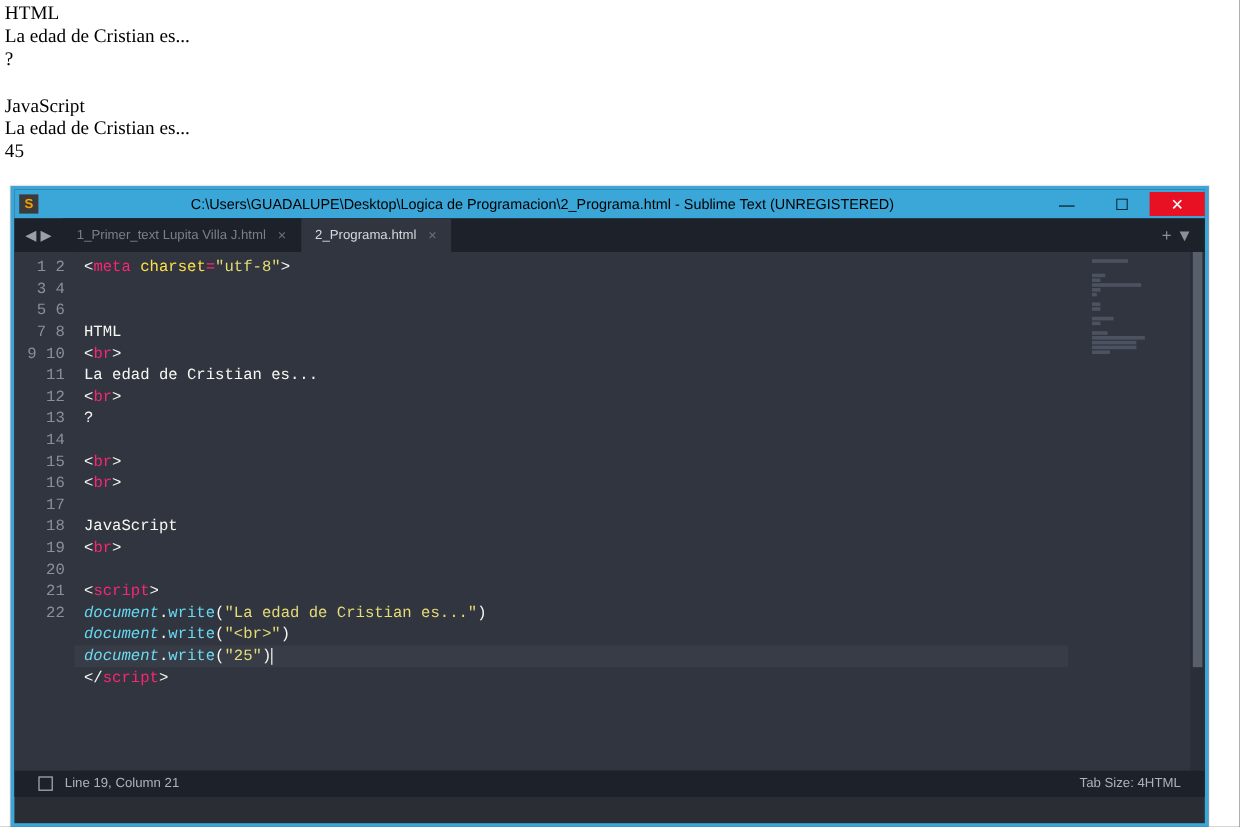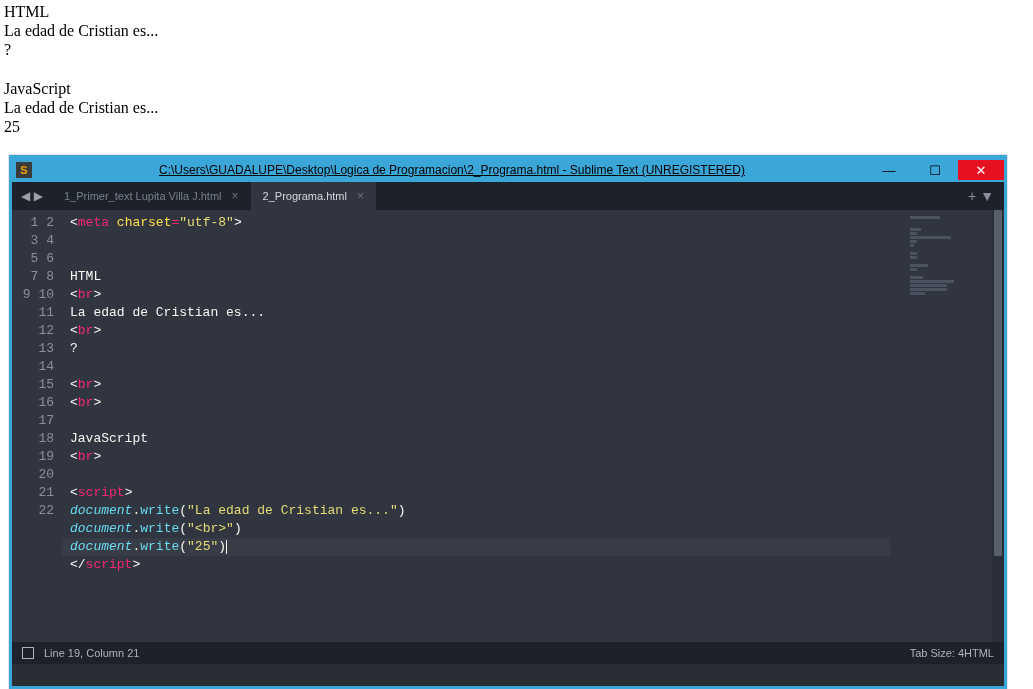--- a/index.html
+++ b/index.html
@@ -47,21 +47,20 @@
     font-size: 11px;
     font-family: Arial, sans-serif;
   }
   .titlebar .title-text {
     flex: 1;
     text-align: center;
     color: #000;
     font-size: 12px;
     white-space: nowrap;
     overflow: hidden;
-    text-decoration: underline;
   }
   .win-controls {
     display: flex;
     height: 20px;
   }
   .win-btn {
     width: 46px;
     height: 20px;
     display: flex;
     align-items: center;
@@ -198,21 +197,21 @@
     width: 8px;
     top: 0;
     height: 80%;
     background: #585f6b;
   }
   .statusbar {
     height: 22px;
     background: #1d212a;
     display: flex;
     align-items: center;
-    padding: 0 10px;
+    padding: 0 20px;
     color: #aeb2bb;
     font-size: 11px;
     gap: 10px;
   }
   .status-icon {
     width: 12px; height: 12px;
     border: 1px solid #aeb2bb;
   }
   .status-right {
     margin-left: auto;
@@ -222,21 +221,21 @@
 </head>
 <body>
 
 <div class="browser-output">
   <div>HTML</div>
   <div>La edad de Cristian es...</div>
   <div>?</div>
   <div>&nbsp;</div>
   <div>JavaScript</div>
   <div>La edad de Cristian es...</div>
-  <div>25</div>
+  <div>45</div>
 </div>
 
 <div class="editor-window">
 
   <div class="titlebar">
     <span class="app-icon">S</span>
     <span class="title-text">C:\Users\GUADALUPE\Desktop\Logica de Programacion\2_Programa.html - Sublime Text (UNREGISTERED)</span>
     <div class="win-controls">
       <div class="win-btn">
           <span>—</span>

